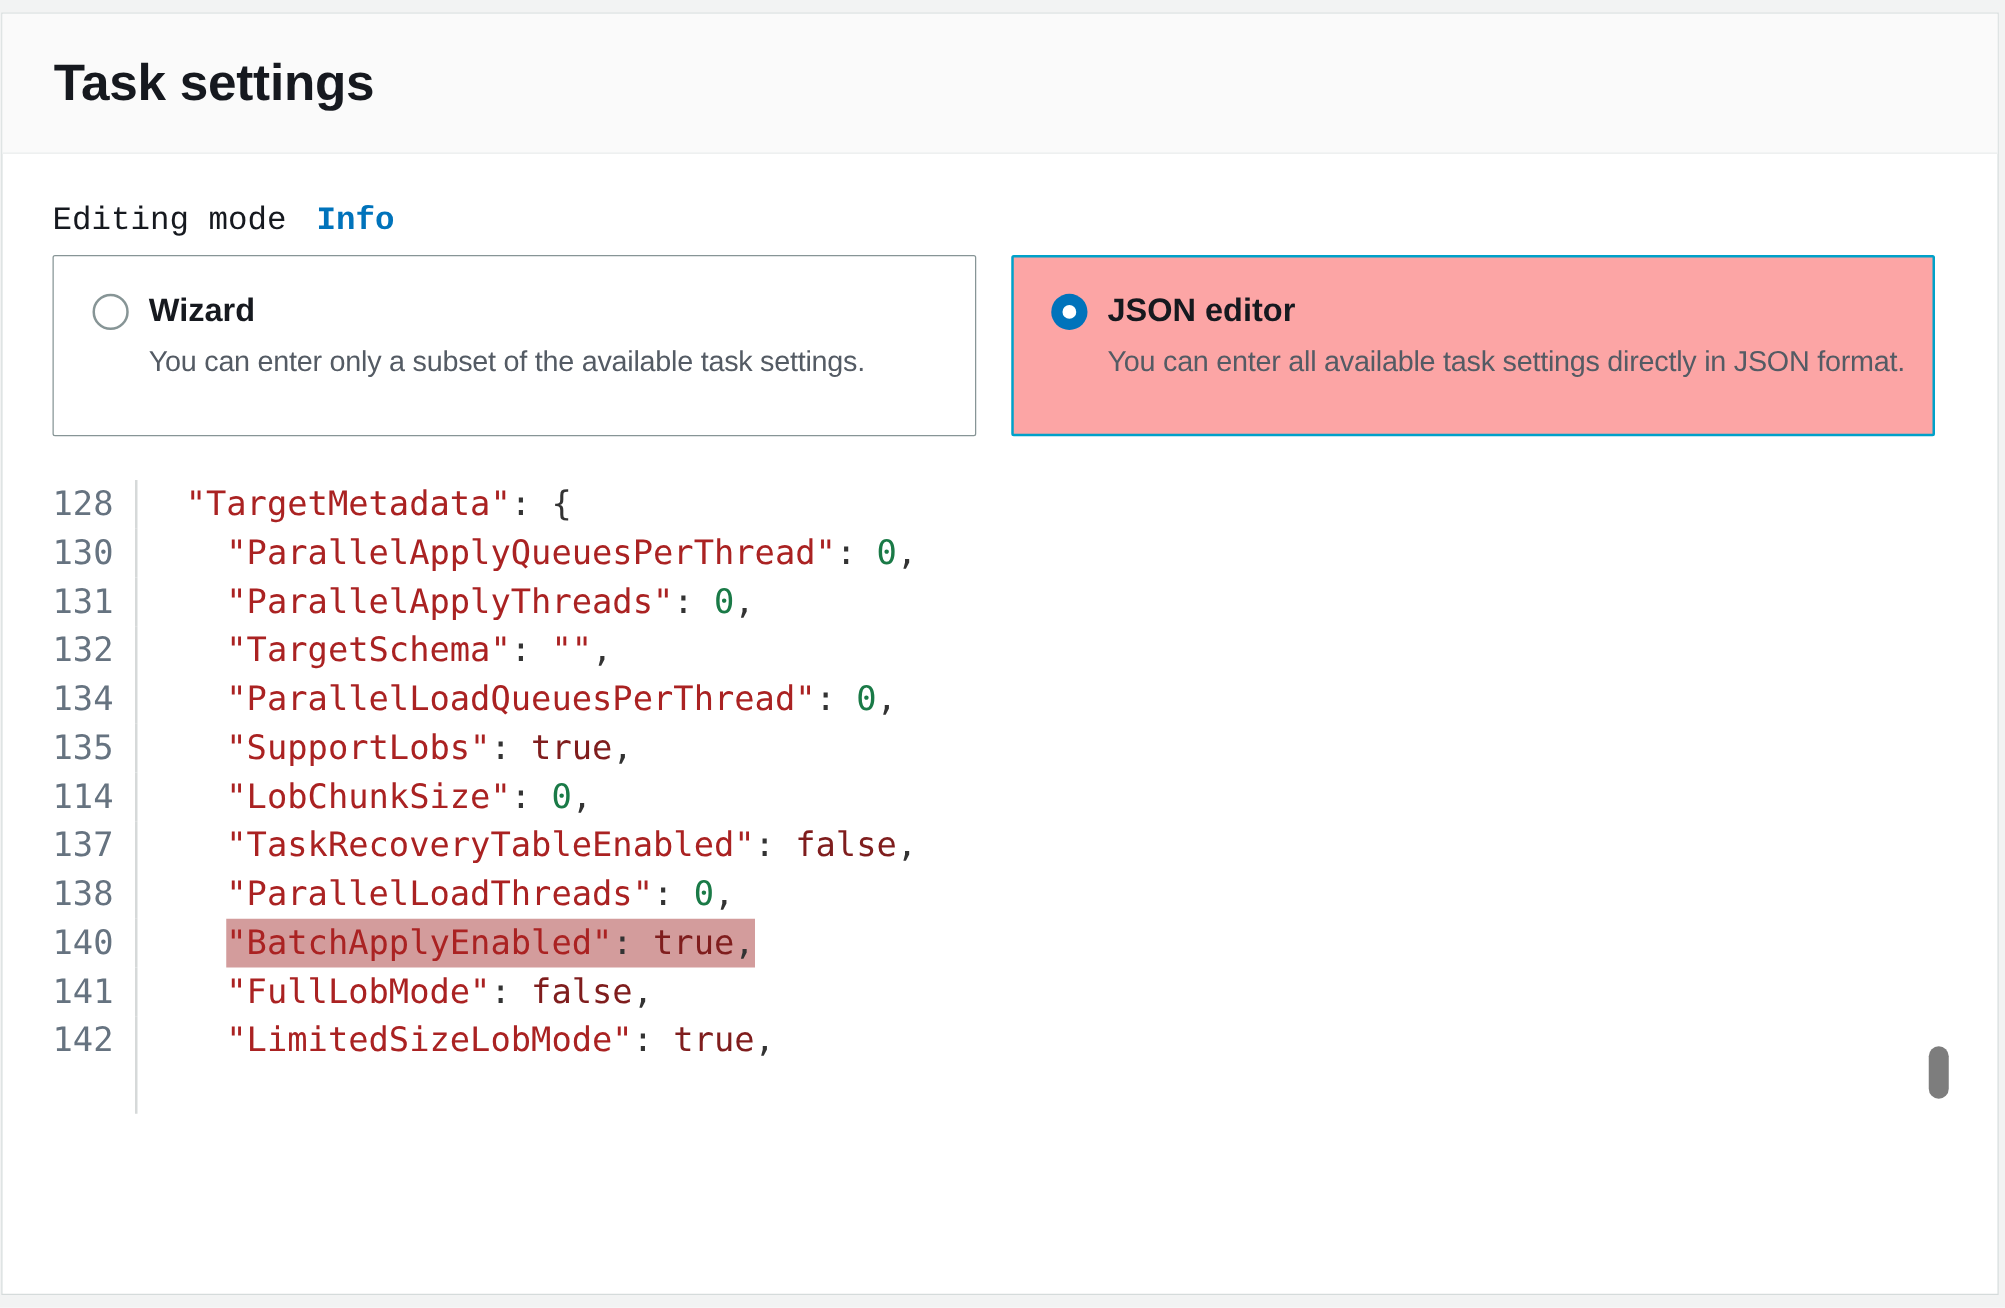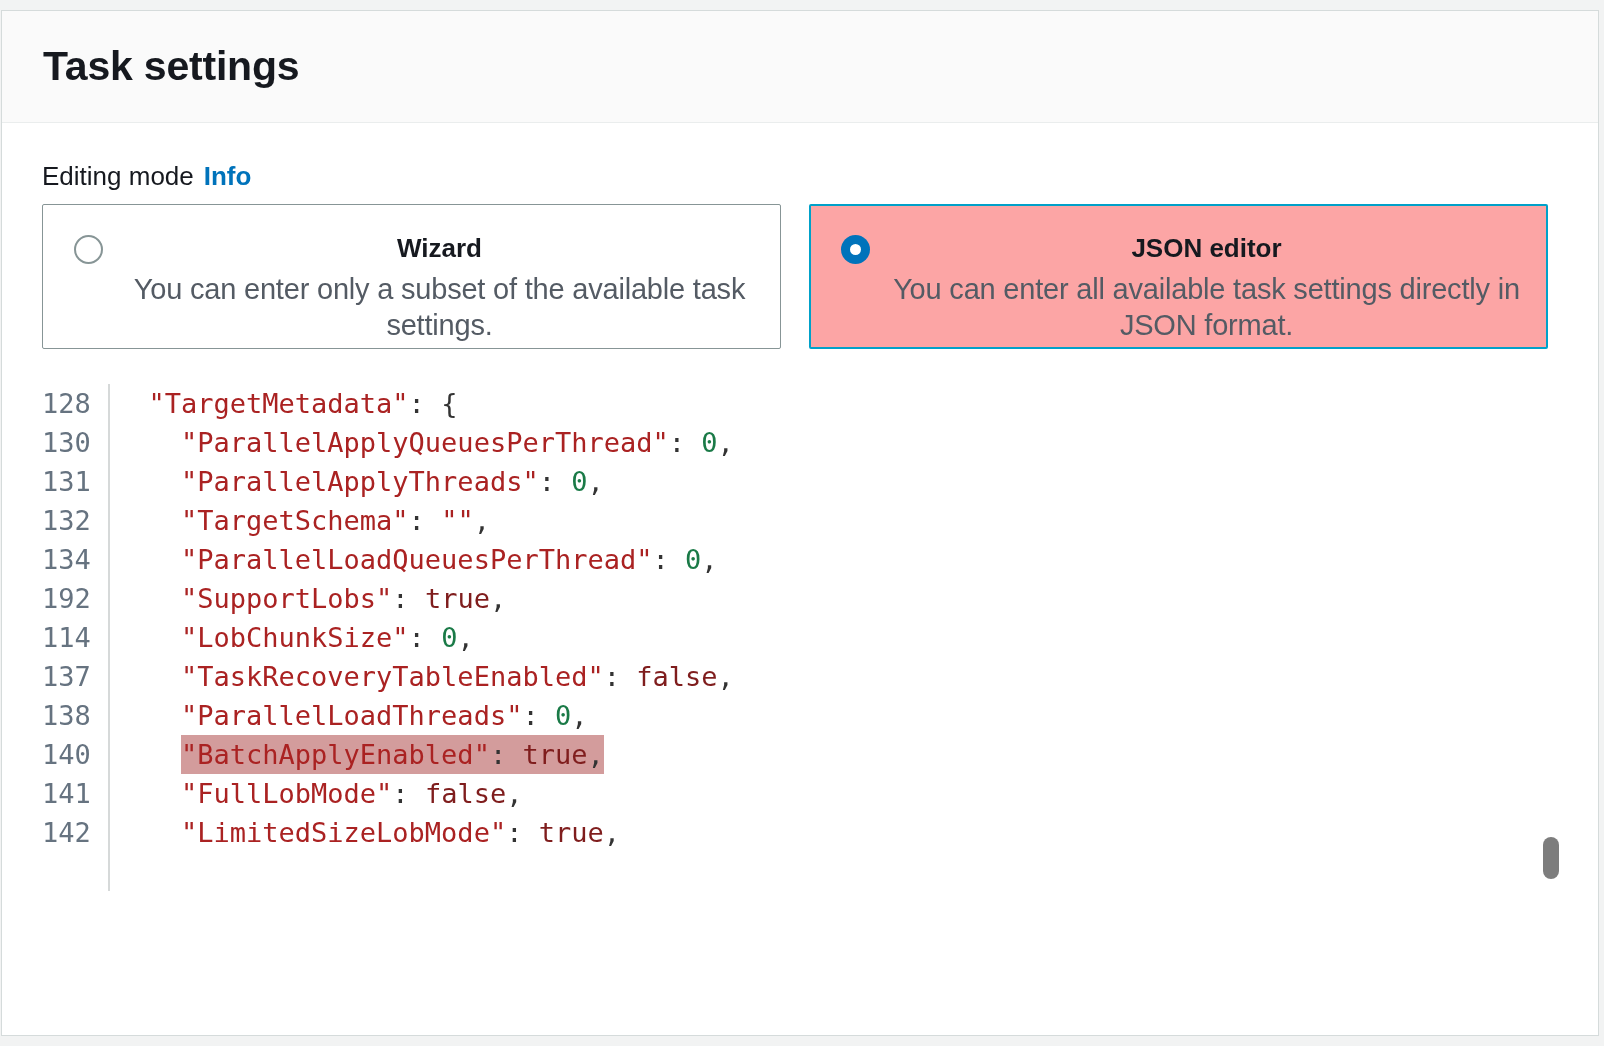--- a/index.html
+++ b/index.html
@@ -8,41 +8,41 @@
 
   .panel { position:absolute; left:1px; top:10px; width:1598px; height:1026px;
            background:#ffffff; border:1px solid #d5dbdb; }
 
   .panel-header { height:112px; background:#fafafa; border-bottom:1px solid #eaeded;
                   display:flex; align-items:center; padding-left:41px; }
   .panel-title { font-size:41px; font-weight:700; color:#16191f; letter-spacing:-0.2px; }
 
   .panel-body { padding:0 40px; }
 
-  .field-row { margin-top:38px; display:flex; align-items:baseline; gap:10px;
-               font-size:26px; line-height:30px; }
+  .field-row { margin-top:38px; display:flex; align-items:baseline; gap:24px;
+               font-size:26px; line-height:30px;font-family:Liberation Mono, monospace; }
   .field-label { color:#16191f; }
   .info-link { color:#0073bb; font-weight:700; text-decoration:none; cursor:pointer; }
 
-  .tiles { display:flex; gap:28px; margin-top:13px;text-align:center; }
+  .tiles { display:flex; gap:28px; margin-top:13px; }
   .tile { width:739px; height:145px; background:#ffffff; border:1px solid #879596;
           border-radius:2px; display:flex; align-items:flex-start; gap:16px;
           padding:27px 20px 20px 31px; cursor:pointer; }
   .tile.selected { border:2px solid #00a1c9; background:#fca5a5;
                    padding:26px 19px 19px 30px; }
 
   .radio { width:29px; height:29px; border-radius:50%; flex:none; margin-top:3px;
            position:relative; }
   .radio.off { border:2px solid #879596; background:#ffffff; }
   .radio.on  { background:#0073bb; }
   .radio.on::after { content:""; position:absolute; left:50%; top:50%; width:11px; height:11px;
                      margin:-5.5px 0 0 -5.5px; border-radius:50%; background:#ffffff; }
 
   .tile-label { font-size:26px; font-weight:700; color:#16191f; line-height:32px; }
-  .tile-desc  { font-size:29px; color:#545b64; line-height:36px; margin-top:7px;
+  .tile-desc  { font-size:23px; color:#545b64; line-height:36px; margin-top:7px;
                 letter-spacing:-0.2px; max-width:645px; }
 
   .code-editor { margin-top:35px; cursor:text; }
   .code-line { display:flex; height:39px; font-family:"DejaVu Sans Mono","Liberation Mono",monospace;
                font-size:27px; line-height:39px; white-space:pre; }
   .gutter { width:68px; flex:none; text-align:right; padding-right:23px; color:#667380;
             border-right:2px solid #d6d9d9; }
   .code-text { padding-left:6px; color:#333333; }
   .tok-str  { color:#aa2222; }
   .tok-num  { color:#1a7a47; }
@@ -88,21 +88,21 @@
       </div>
 
     </div>
 
     <div class="code-editor">
         <div class="code-line"><span class="gutter">128</span><span class="code-text">  <span><span class="tok-str">"TargetMetadata"</span><span class="tok-pun">: </span><span class="tok-pun">{</span></span></span></div>
         <div class="code-line"><span class="gutter">130</span><span class="code-text">    <span><span class="tok-str">"ParallelApplyQueuesPerThread"</span><span class="tok-pun">: </span><span class="tok-num">0</span><span class="tok-pun">,</span></span></span></div>
         <div class="code-line"><span class="gutter">131</span><span class="code-text">    <span><span class="tok-str">"ParallelApplyThreads"</span><span class="tok-pun">: </span><span class="tok-num">0</span><span class="tok-pun">,</span></span></span></div>
         <div class="code-line"><span class="gutter">132</span><span class="code-text">    <span><span class="tok-str">"TargetSchema"</span><span class="tok-pun">: </span><span class="tok-str">""</span><span class="tok-pun">,</span></span></span></div>
         <div class="code-line"><span class="gutter">134</span><span class="code-text">    <span><span class="tok-str">"ParallelLoadQueuesPerThread"</span><span class="tok-pun">: </span><span class="tok-num">0</span><span class="tok-pun">,</span></span></span></div>
-        <div class="code-line"><span class="gutter">192</span><span class="code-text">    <span><span class="tok-str">"SupportLobs"</span><span class="tok-pun">: </span><span class="tok-bool">true</span><span class="tok-pun">,</span></span></span></div>
+        <div class="code-line"><span class="gutter">135</span><span class="code-text">    <span><span class="tok-str">"SupportLobs"</span><span class="tok-pun">: </span><span class="tok-bool">true</span><span class="tok-pun">,</span></span></span></div>
         <div class="code-line"><span class="gutter">114</span><span class="code-text">    <span><span class="tok-str">"LobChunkSize"</span><span class="tok-pun">: </span><span class="tok-num">0</span><span class="tok-pun">,</span></span></span></div>
         <div class="code-line"><span class="gutter">137</span><span class="code-text">    <span><span class="tok-str">"TaskRecoveryTableEnabled"</span><span class="tok-pun">: </span><span class="tok-bool">false</span><span class="tok-pun">,</span></span></span></div>
         <div class="code-line"><span class="gutter">138</span><span class="code-text">    <span><span class="tok-str">"ParallelLoadThreads"</span><span class="tok-pun">: </span><span class="tok-num">0</span><span class="tok-pun">,</span></span></span></div>
         <div class="code-line"><span class="gutter">140</span><span class="code-text">    <span class="hl"><span class="tok-str">"BatchApplyEnabled"</span><span class="tok-pun">: </span><span class="tok-bool">true</span><span class="tok-pun">,</span></span></span></div>
         <div class="code-line"><span class="gutter">141</span><span class="code-text">    <span><span class="tok-str">"FullLobMode"</span><span class="tok-pun">: </span><span class="tok-bool">false</span><span class="tok-pun">,</span></span></span></div>
         <div class="code-line"><span class="gutter">142</span><span class="code-text">    <span><span class="tok-str">"LimitedSizeLobMode"</span><span class="tok-pun">: </span><span class="tok-bool">true</span><span class="tok-pun">,</span></span></span></div>
         <div class="code-line"><span class="gutter">&nbsp;</span></div>
       </div>
 
   </div>

